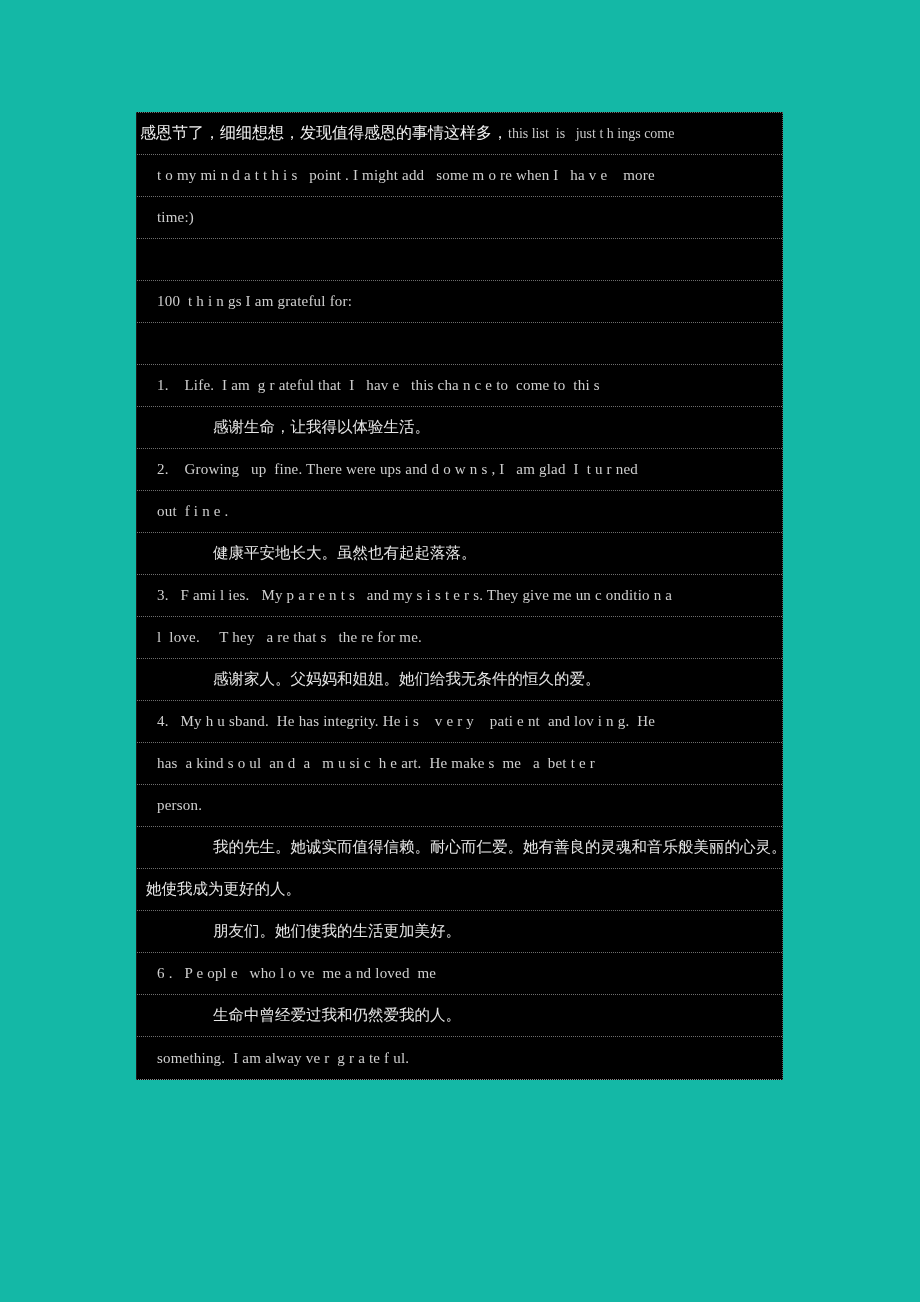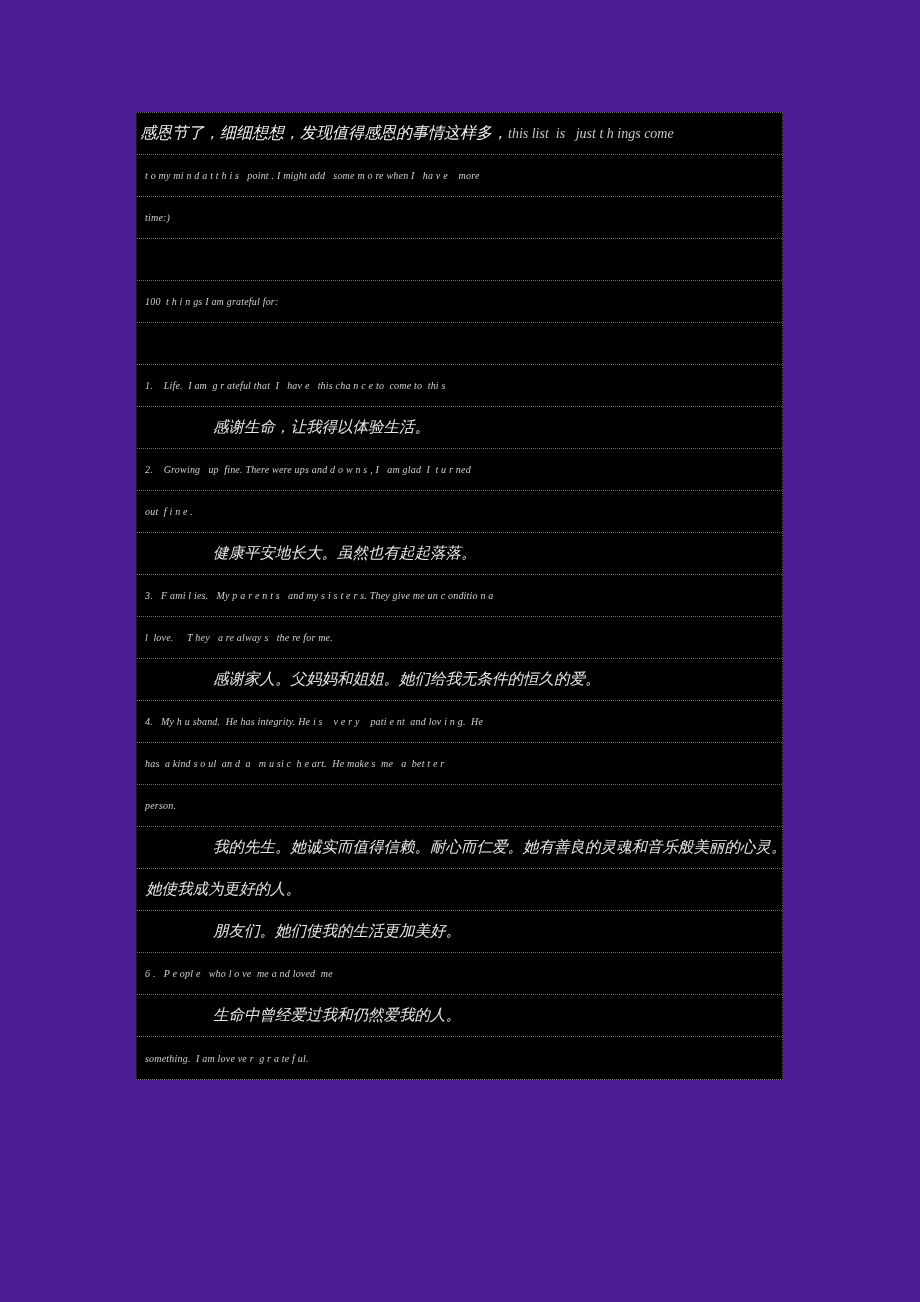--- a/index.html
+++ b/index.html
@@ -14,22 +14,21 @@
     overflow: hidden;
     position: relative;
   }
 
   #page {
     position: absolute;
     top: 0;
     left: 0;
     width: 920px;
     height: 1302px;
-    background: #4c1d95;
-    font-style: italic;
+    background: #14b8a6;
   }
 
   
   #doc-block {
     position: absolute;
     left: 136px;
     top: 112px;
     width: 647px;
     background: #000000;
     box-sizing: border-box;
@@ -51,24 +50,24 @@
     display: flex;
     align-items: center;
   }
   .doc-line:last-child {
     border-bottom: none;
   }
 
   
   .lat {
     font-family: "Liberation Serif", "DejaVu Serif", serif;
-    font-size: 10px;
+    font-size: 15px;
     letter-spacing: 0.2px;
     color: #cfcfcf;
-    padding-left: 8px;
+    padding-left: 20px;
   }
   
   .cjk {
     font-family: "DejaVu Sans", "Liberation Sans", sans-serif;
     font-size: 15.5px;
     color: #e6e6e6;
     padding-left: 9px;
   }
   
   .mix {
@@ -113,31 +112,31 @@
     <div class="doc-line lat blank"></div>
 
     <div class="doc-line lat">1.    Life.  I am  g r ateful that  I   hav e   this cha n c e to  come to  thi s</div>
     <div class="doc-line cjk indent">感谢生命，让我得以体验生活。</div>
 
     <div class="doc-line lat">2.    Growing   up  fine. There were ups and d o w n s , I   am glad  I  t u r ned</div>
     <div class="doc-line lat">out  f i n e .</div>
     <div class="doc-line cjk indent">健康平安地长大。虽然也有起起落落。</div>
 
     <div class="doc-line lat">3.   F ami l ies.   My p a r e n t s   and my s i s t e r s. They give me un c onditio n a</div>
-    <div class="doc-line lat">l  love.     T hey   a re alway s   the re for me.</div>
+    <div class="doc-line lat">l  love.     T hey   a re that s   the re for me.</div>
     <div class="doc-line cjk indent">感谢家人。父妈妈和姐姐。她们给我无条件的恒久的爱。</div>
 
     <div class="doc-line lat">4.   My h u sband.  He has integrity. He i s    v e r y    pati e nt  and lov i n g.  He</div>
     <div class="doc-line lat">has  a kind s o ul  an d  a   m u si c  h e art.  He make s  me   a  bet t e r</div>
     <div class="doc-line lat">person.</div>
     <div class="doc-line cjk indent">我的先生。她诚实而值得信赖。耐心而仁爱。她有善良的灵魂和音乐般美丽的心灵。</div>
     <div class="doc-line cjk">她使我成为更好的人。</div>
 
     <div class="doc-line cjk indent">朋友们。她们使我的生活更加美好。</div>
 
     <div class="doc-line lat">6 .   P e opl e   who l o ve  me a nd loved  me</div>
     <div class="doc-line cjk indent">生命中曾经爱过我和仍然爱我的人。</div>
 
-    <div class="doc-line lat">something.  I am love ve r  g r a te f ul.</div>
+    <div class="doc-line lat">something.  I am alway ve r  g r a te f ul.</div>
 
   </div>
 
 </div>
 
 </body></html>

